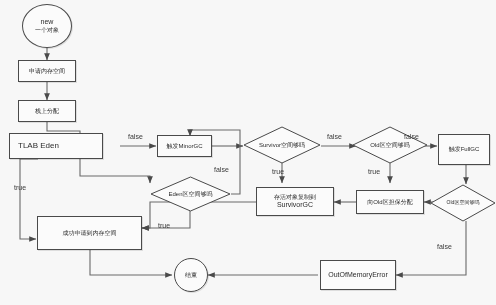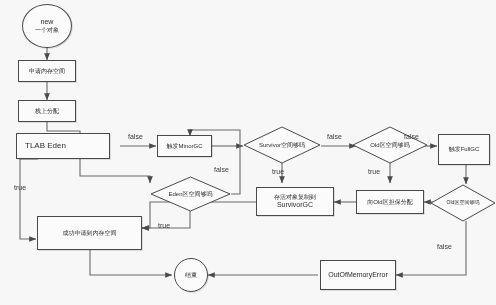--- a/index.html
+++ b/index.html
@@ -111,21 +111,21 @@
   </div>
 
   <div class="node rect" style="left:18px;top:60px;width:58px;height:22px;">
     <span class="cn">申请内存空间</span>
   </div>
 
   <div class="node rect" style="left:18px;top:100px;width:58px;height:22px;">
     <span class="cn">栈上分配</span>
   </div>
 
-  <div class="node rect" style="left:16px;top:133px;width:94px;height:26px;justify-content:flex-start;padding-left:8px;">
+  <div class="node rect" style="left:9px;top:133px;width:94px;height:26px;justify-content:flex-start;padding-left:8px;">
     <span class="en8">TLAB  Eden</span>
   </div>
 
   <div class="node rect" style="left:157px;top:135px;width:55px;height:22px;">
     <span class="cn">触发MinorGC</span>
   </div>
 
   <div class="node diamond" style="left:243px;top:126px;width:78px;height:38px;">
     <svg class="dshape" viewBox="0 0 78 38">
       <polygon points="39,1 77,19 39,37 1,19" fill="#fbfbfb" stroke="#4a4a4a" stroke-width="1"></polygon>

